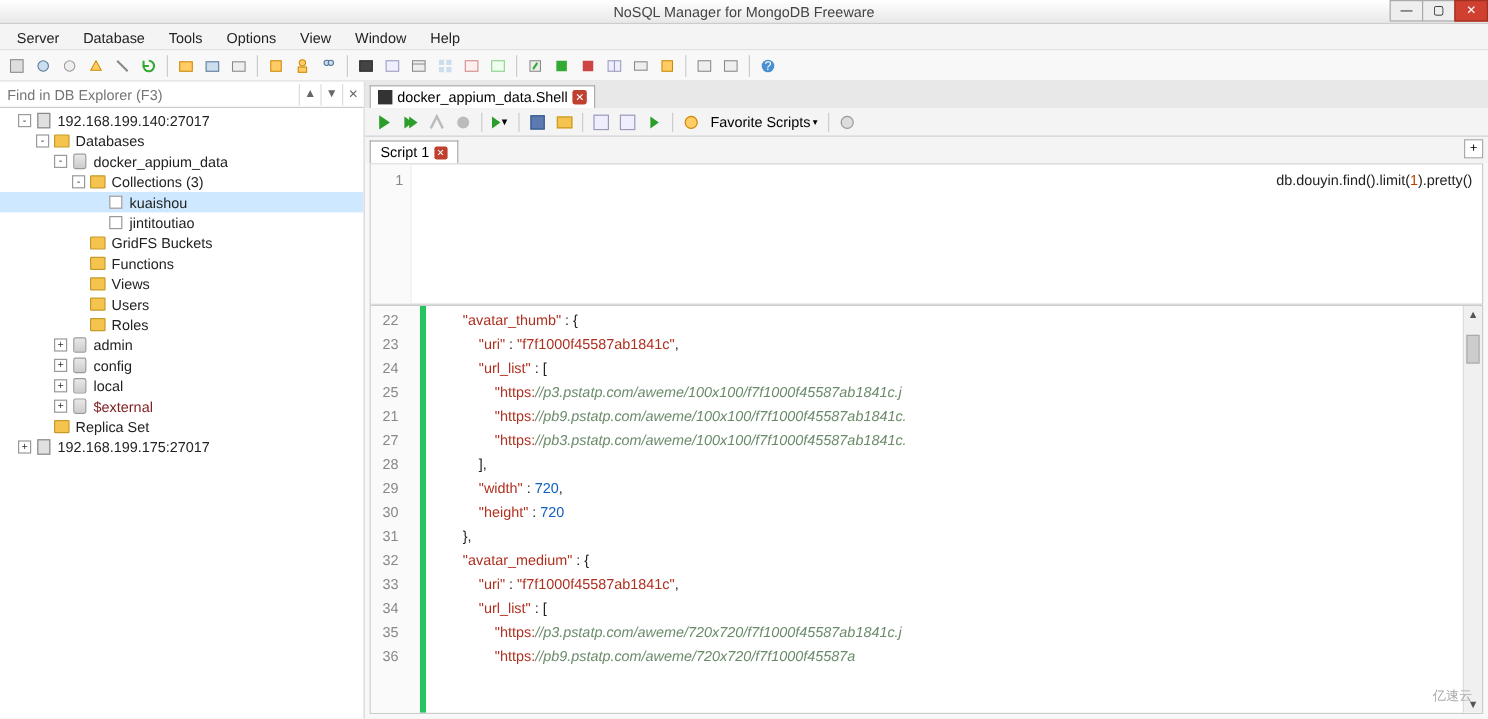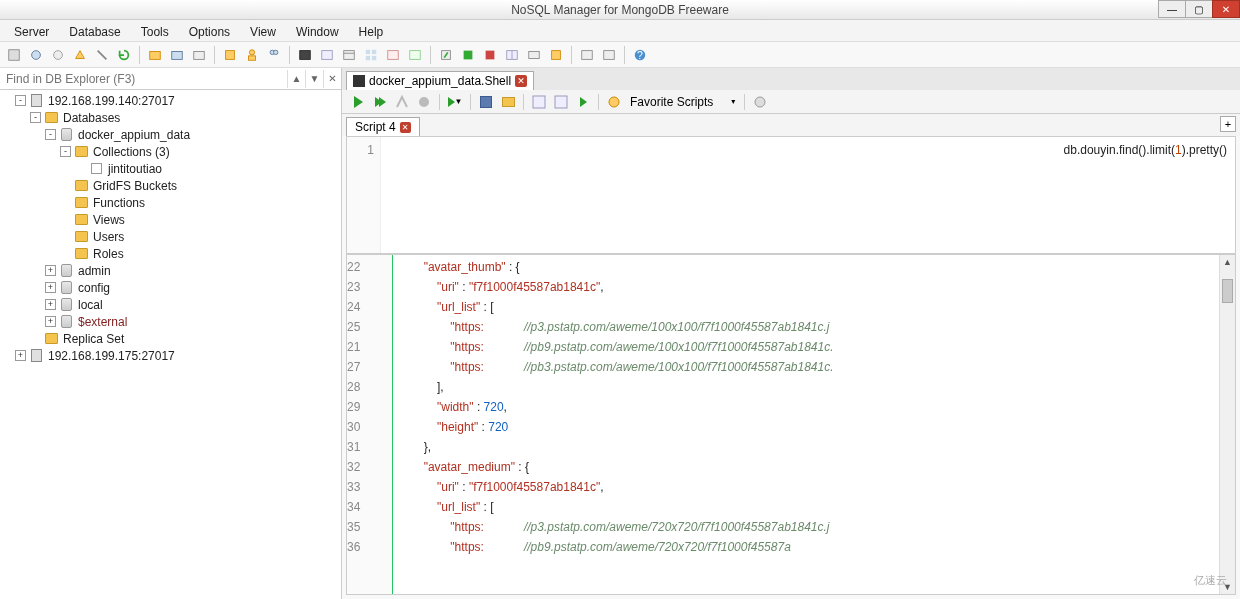--- a/index.html
+++ b/index.html
@@ -13,21 +13,21 @@
 
 .menubar { background: #f4f4f4; height: 22px; display: flex; align-items: flex-end; padding: 0 4px; border-bottom: 1px solid #ddd; }
 .menubar .menu-item { padding: 2px 10px; color: #222; cursor: default; }
 
 .toolbar { background: #f8f8f8; height: 26px; display: flex; align-items: center; padding: 0 4px; gap: 2px; border-bottom: 1px solid #ddd; }
 .toolbar .tb-btn { width: 20px; height: 20px; display: flex; align-items: center; justify-content: center; border: 1px solid transparent; }
 .toolbar .tb-sep { width: 1px; height: 18px; background: #ccc; margin: 0 3px; }
 .tb-icon { width: 14px; height: 14px; }
 
 .main-split { flex: 1; display: flex; overflow: hidden; }
-.left-pane { width: 342px; background: #fff; border-right: 1px solid #ccc; display: flex; flex-direction: column; }
+.left-pane { width: 304px; background: #fff; border-right: 1px solid #ccc; display: flex; flex-direction: column; }
 .find-box { height: 22px; display: flex; align-items: center; border-bottom: 1px solid #ccc; background: #fff; }
 .find-box input { flex: 1; border: none; padding: 2px 6px; font-size: 12px; color: #666; outline: none; }
 .find-box .nav-btn { width: 18px; height: 18px; display: flex; align-items: center; justify-content: center; color: #666; border-left: 1px solid #ddd; font-size: 10px; }
 
 .tree { flex: 1; overflow: auto; font-size: 12px; color: #222; padding: 2px 0; }
 .tree-node { display: flex; align-items: center; height: 17px; white-space: nowrap; }
 .tree-node.selected { background: #cde8ff; }
 .tree-toggle { width: 11px; height: 11px; border: 1px solid #999; display: inline-flex; align-items: center; justify-content: center; font-size: 9px; color: #333; margin-right: 3px; line-height: 1; background: #fff; }
 .tree-spacer { display: inline-block; width: 15px; }
 .tree-label { padding: 0 2px; }
@@ -39,41 +39,41 @@
 
 .right-pane { flex: 1; display: flex; flex-direction: column; background: #f8f8f8; }
 .doc-tabs { height: 22px; display: flex; align-items: flex-end; padding-left: 4px; background: #e8e8e8; }
 .doc-tab { background: #fff; border: 1px solid #aaa; border-bottom: none; padding: 2px 6px; display: flex; align-items: center; gap: 4px; font-size: 12px; }
 .doc-tab .tab-icon { width: 12px; height: 12px; background: #333; }
 .doc-tab .tab-close { width: 12px; height: 12px; background: #c04030; color: #fff; display: flex; align-items: center; justify-content: center; font-size: 9px; border-radius: 2px; }
 
 .script-toolbar { height: 24px; background: #f4f4f4; border-bottom: 1px solid #ccc; display: flex; align-items: center; padding: 0 6px; gap: 2px; }
 .script-toolbar .stb-btn { width: 20px; height: 20px; display: flex; align-items: center; justify-content: center; }
 .script-toolbar .stb-sep { width: 1px; height: 16px; background: #ccc; margin: 0 3px; }
-.fav-scripts { padding: 0 4px; display: flex; align-items: center; gap: 18px; }
+.fav-scripts { padding: 0 4px; display: flex; align-items: center; gap: 2px; }
 
 .script-tabs { height: 22px; background: #f4f4f4; display: flex; align-items: flex-end; padding-left: 4px; position: relative; }
 .script-tab { background: #fff; border: 1px solid #aaa; border-bottom: none; padding: 2px 8px; display: flex; align-items: center; gap: 4px; }
 .script-tabs .add-tab { position: absolute; right: 4px; top: 2px; width: 16px; height: 16px; border: 1px solid #aaa; background: #fff; display: flex; align-items: center; justify-content: center; font-size: 11px; }
 
 .code-editor { background: #fff; border: 1px solid #ccc; margin: 0 4px; height: 118px; display: flex; font-family: "Consolas","Courier New",monospace; font-size: 20px; overflow: hidden; }
 .code-gutter { width: 34px; background: #fafafa; border-right: 1px solid #eee; text-align: right; padding: 6px 6px 0 0; color: #888; }
 .code-body { flex: 1; padding: 6px 8px; white-space: pre; color: #222; text-align: right; }
 .code-body .num { color: #c04000; }
 
 .result-tabs { height: 22px; display: flex; align-items: flex-end; padding-left: 4px; margin-top: 2px; background: #f4f4f4; }
 .result-tab { border: 1px solid #aaa; padding: 2px 8px; background: #eee; }
 .result-tab.active { background: #fff; border-bottom-color: #fff; position: relative; z-index: 1; }
 
 .result-view { flex: 1; background: #fff; border: 1px solid #ccc; margin: 0 4px 4px 4px; display: flex; overflow: hidden; font-family: "Consolas","Courier New",monospace; font-size: 16px; line-height: 20px; position: relative; }
-.result-gutter { width: 46px; background: #fafafa; border-right: 1px solid #22c55e; text-align: left; padding: 2px 8px 0 0; color: #888; }
+.result-gutter { width: 46px; background: #fafafa; border-right: 5px solid #22c55e; text-align: center; padding: 2px 8px 0 0; color: #888; }
 .result-body { flex: 1; padding: 2px 4px; white-space: pre; overflow: hidden; }
 .json-key { color: #b03020; }
 .json-str { color: #b03020; }
-.json-url { color: #6a8a6a; font-style: italic; margin-left: 40px; }
+.json-url { color: #6a8a6a; font-style: italic; }
 .json-num { color: #1060c0; }
 .json-punc { color: #222; }
 .result-scroll { width: 16px; background: #f0f0f0; border-left: 1px solid #ddd; position: relative; }
 .result-scroll .thumb { position: absolute; left: 2px; right: 2px; height: 24px; top: 24px; background: #ccc; border: 1px solid #aaa; }
 .result-scroll .arrow { height: 14px; display: flex; align-items: center; justify-content: center; font-size: 9px; color: #555; }
 
 .watermark { position: absolute; right: 8px; bottom: 4px; font-size: 11px; color: #aaa; font-family: sans-serif; pointer-events: none; }
 
 .play-green { width: 0; height: 0; border-left: 9px solid #2a9d2a; border-top: 6px solid transparent; border-bottom: 6px solid transparent; }
 .play-small { width: 0; height: 0; border-left: 7px solid #2a9d2a; border-top: 5px solid transparent; border-bottom: 5px solid transparent; }
@@ -298,20 +298,32 @@
           <span class="tree-spacer"></span>
           <span class="tree-spacer"></span>
           <span class="tree-spacer"></span>
           <span class="tree-spacer"></span>
           <span class="tree-toggle">-</span>
           <span class="tree-icon">
             <span class="folder-icon"></span>
           </span>
           <span class="tree-label">Collections (3)</span>
         </div>
+        <div class="tree-node selected">
+          <span class="tree-spacer"></span>
+          <span class="tree-spacer"></span>
+          <span class="tree-spacer"></span>
+          <span class="tree-spacer"></span>
+          <span class="tree-spacer"></span>
+          <span class="tree-spacer" style="width:14px"></span>
+          <span class="tree-icon">
+            <span class="coll-icon"></span>
+          </span>
+          <span class="tree-label">kuaishou</span>
+        </div>
         <div class="tree-node">
           <span class="tree-spacer"></span>
           <span class="tree-spacer"></span>
           <span class="tree-spacer"></span>
           <span class="tree-spacer"></span>
           <span class="tree-spacer"></span>
           <span class="tree-spacer" style="width:14px"></span>
           <span class="tree-icon">
             <span class="coll-icon"></span>
           </span>
@@ -496,21 +508,21 @@
       <div class="stb-sep"></div>
       <div class="stb-btn">
           <svg width="14" height="14">
             <circle cx="7" cy="7" r="5" fill="#ddd" stroke="#999"></circle>
           </svg>
         </div>
     </div>
 
     <div class="script-tabs">
       <div class="script-tab">
-        <span>Script 4</span>
+        <span>Script 1</span>
         <span class="tab-close" style="width:11px;height:11px;background:#c04030;color:#fff;display:flex;align-items:center;justify-content:center;font-size:8px;border-radius:2px">✕</span>
       </div>
       <div class="add-tab">+</div>
     </div>
 
     <div class="code-editor">
       <div class="code-gutter">
           <div>1</div>
         </div>
       <div class="code-body" id="code-body">db.douyin.find().limit(<span class="num">1</span>).pretty()</div>

